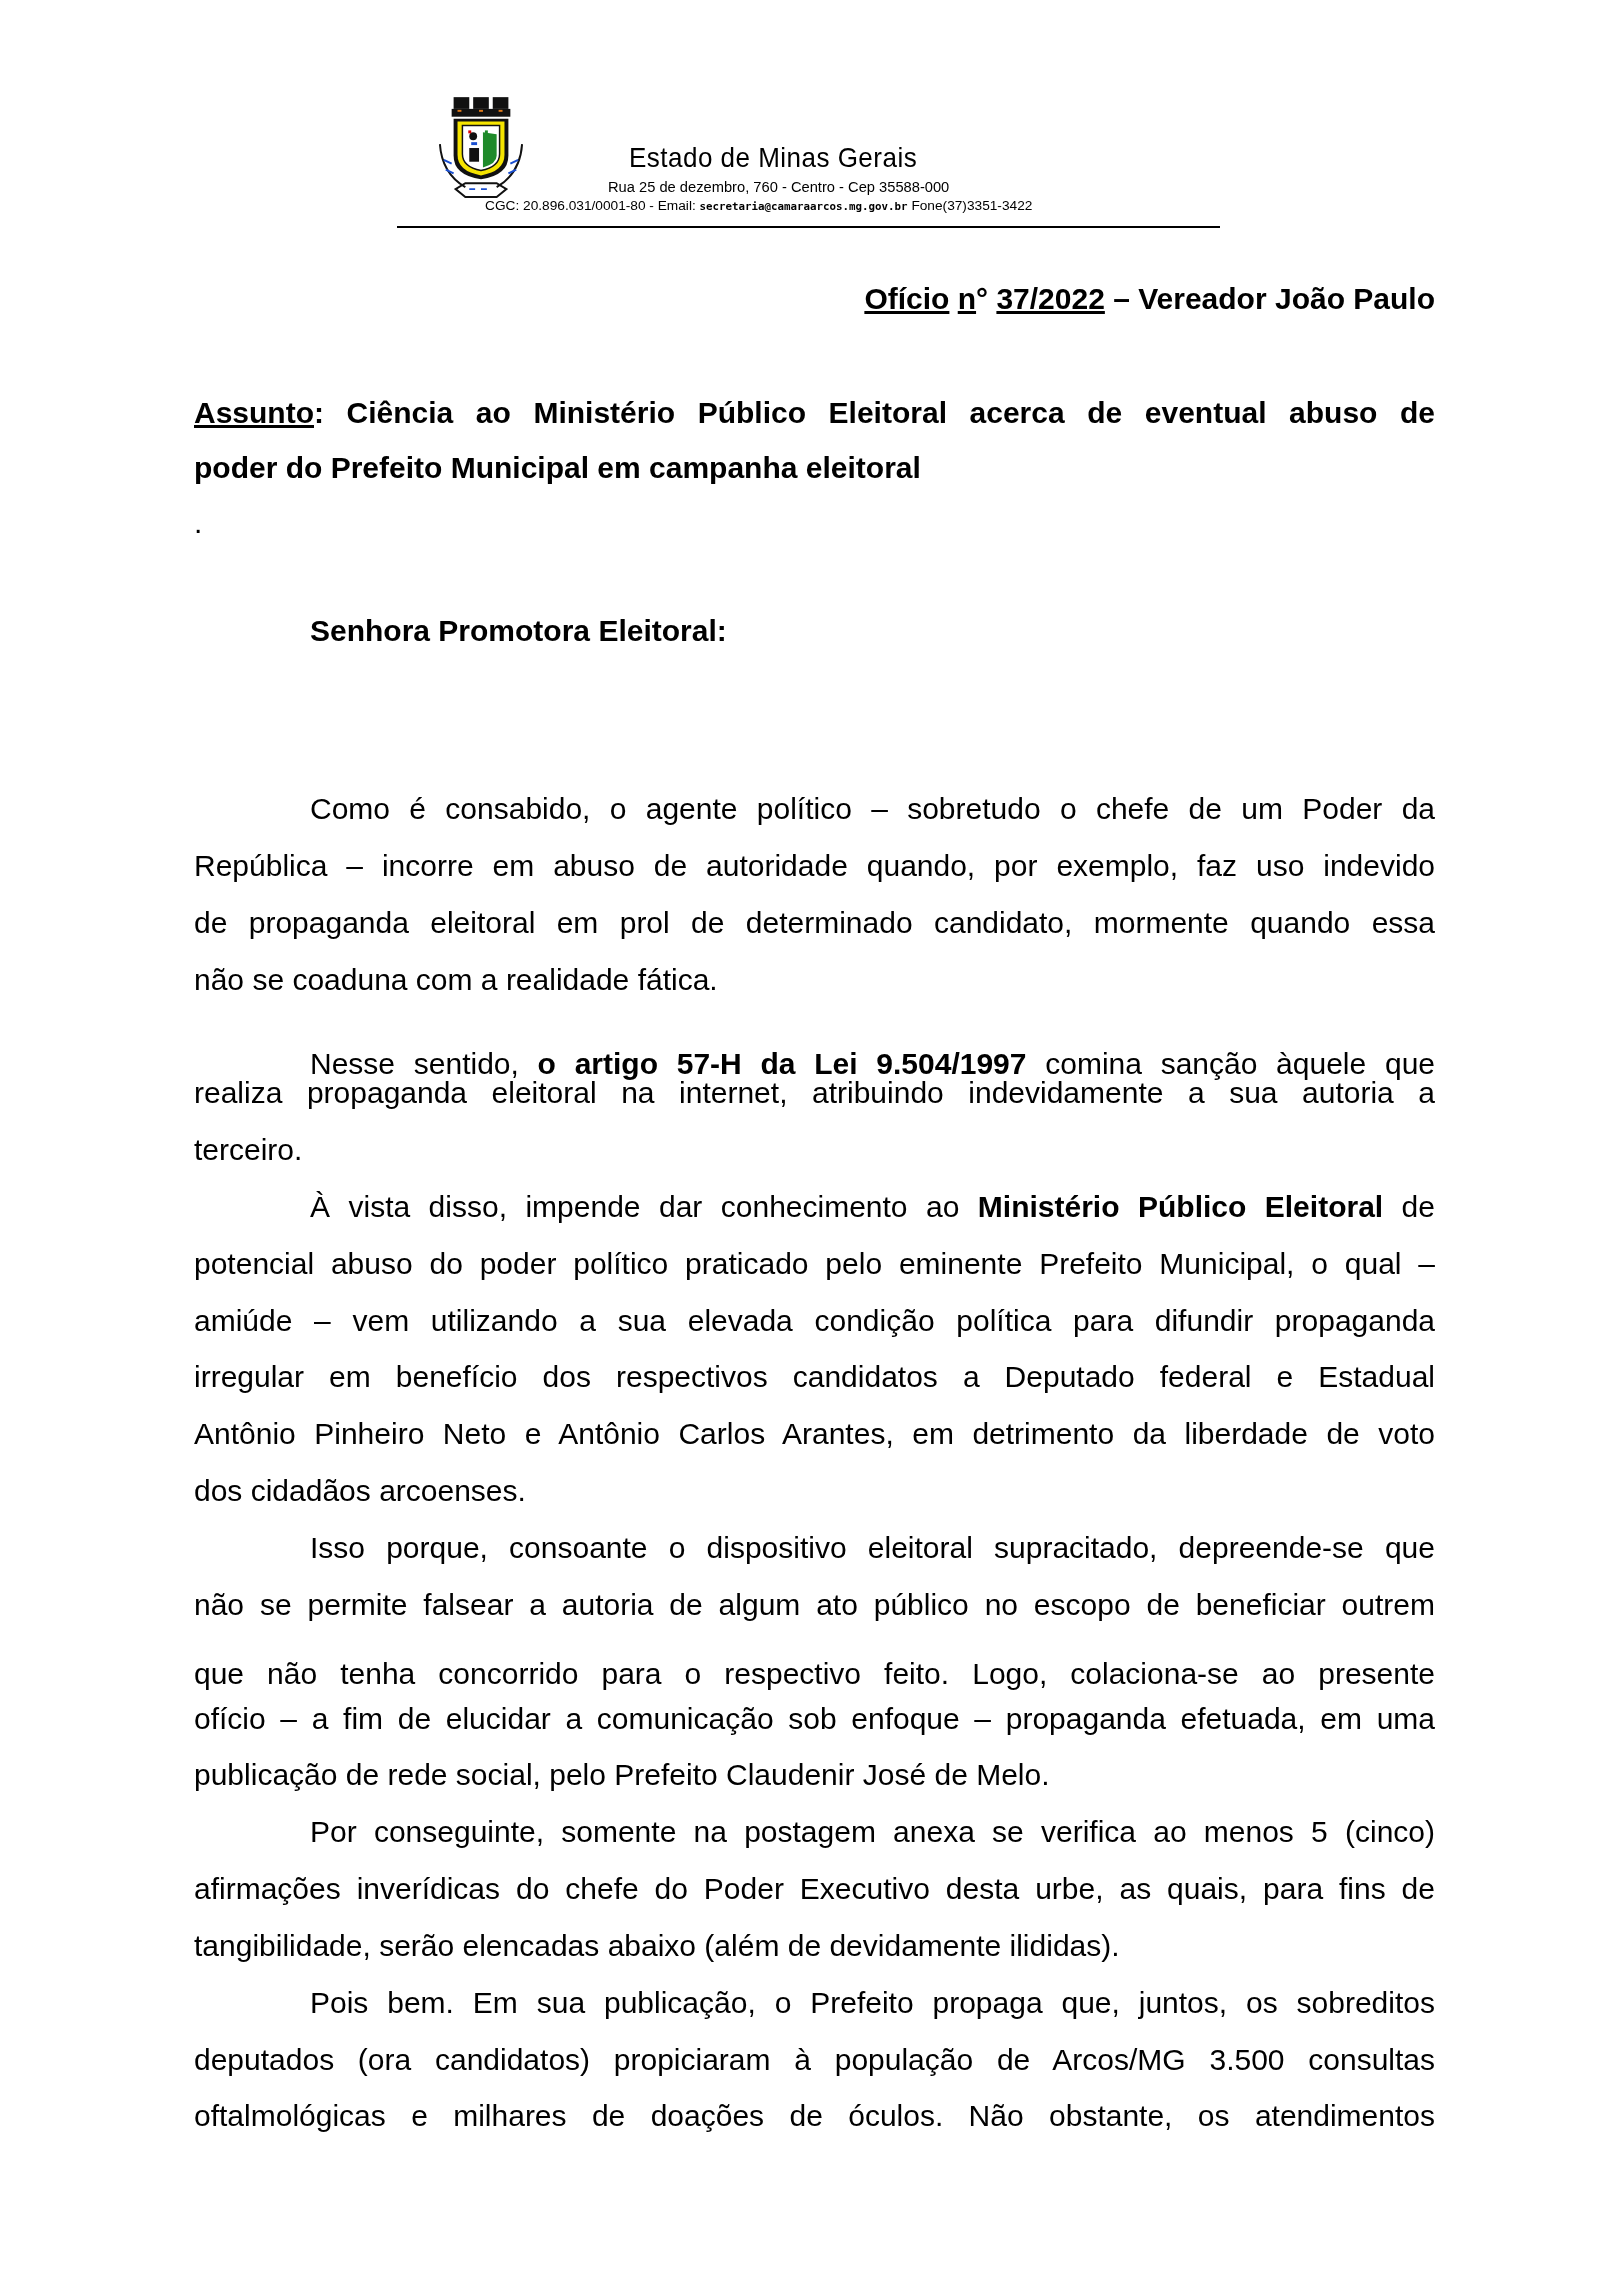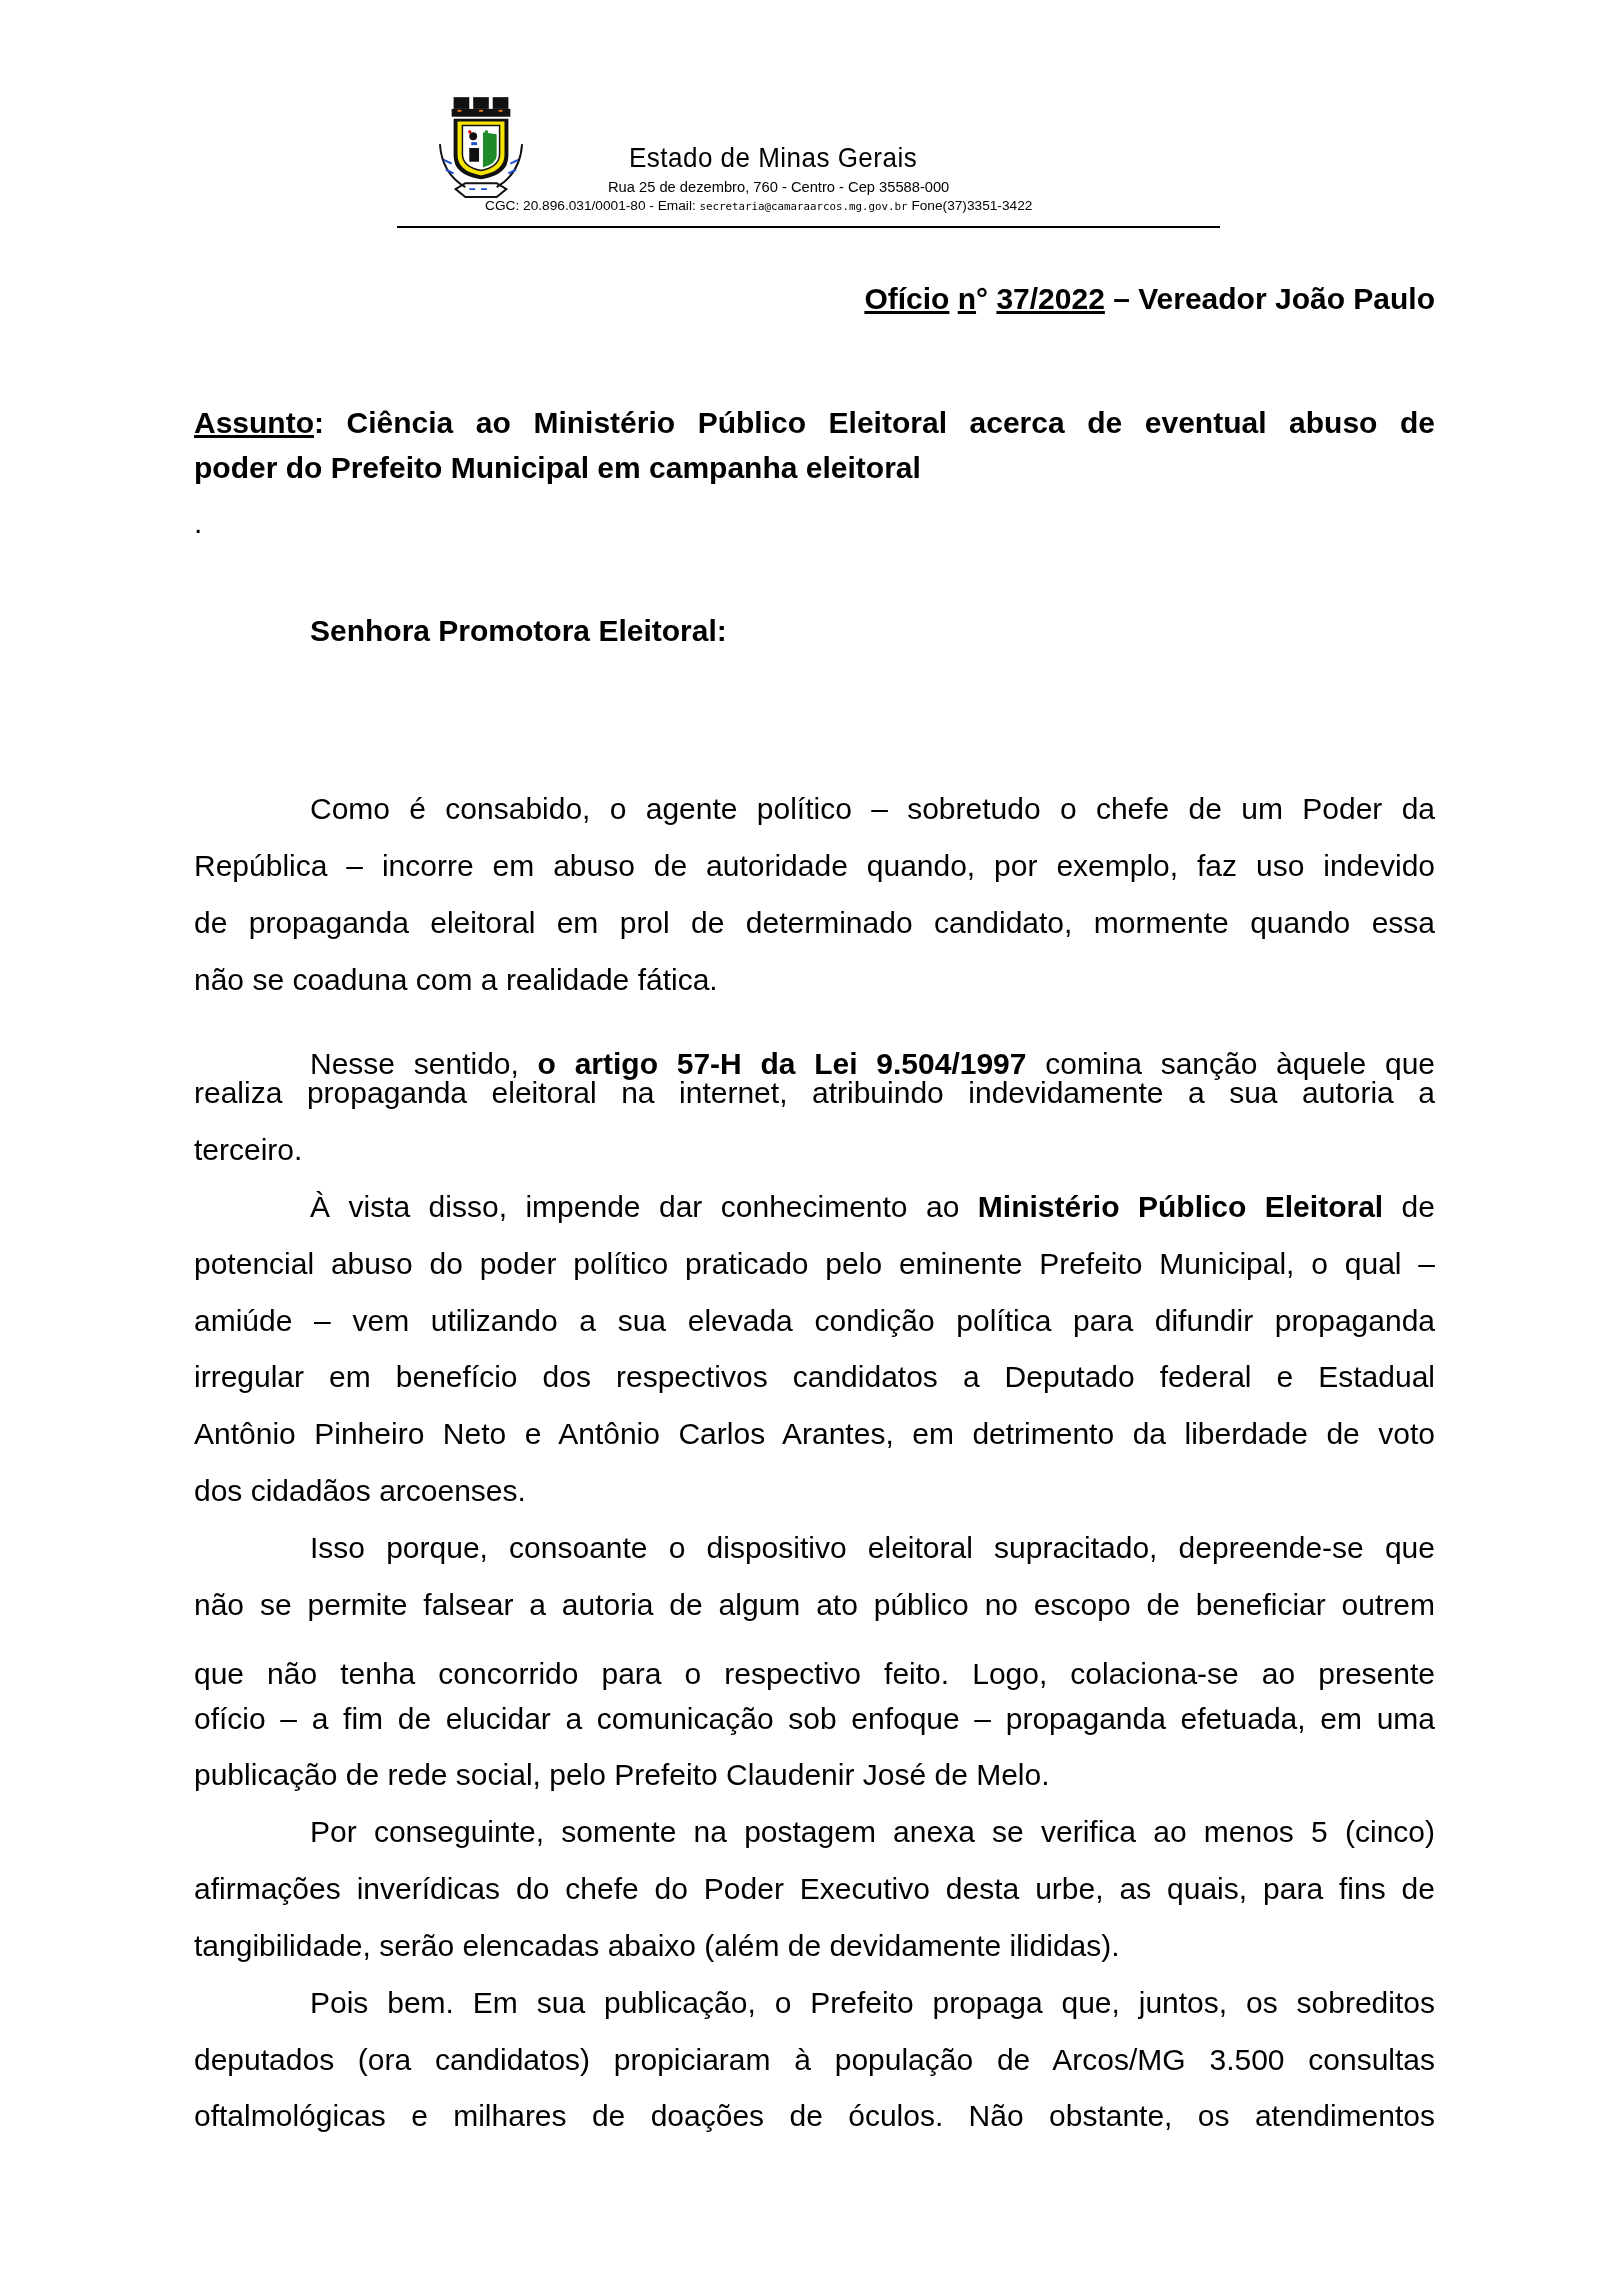--- a/index.html
+++ b/index.html
@@ -3,21 +3,21 @@
   <meta charset="utf-8">
   <style>
     html, body { margin: 0; padding: 0; background: #ffffff; }
     body { width: 1619px; height: 2292px; position: relative; overflow: hidden; color: #000; }
     .letterhead { position: absolute; left: 397px; top: 93px; width: 823px; height: 137px; }
     .crest { position: absolute; left: 39px; top: 2px; width: 90px; height: 108px; }
     .lh-title { position: absolute; left: 142px; top: 2px; font-family: "Liberation Serif", serif; font-weight: bold; font-size: 38px; letter-spacing: -0.5px; white-space: nowrap; }
     .lh-state { position: absolute; left: 232px; top: 49px; font-family: "Liberation Sans", sans-serif; font-size: 27.4px; letter-spacing: 0.5px; white-space: nowrap; transform: scaleX(0.95); transform-origin: left; }
     .lh-address { position: absolute; left: 211px; top: 86px; font-family: "Liberation Sans", sans-serif; font-size: 14.7px; white-space: nowrap; }
     .lh-contact { position: absolute; left: 88px; top: 105px; font-family: "Liberation Sans", sans-serif; font-size: 13.7px; white-space: nowrap; }
-    .lh-contact .email { font-family: "DejaVu Sans Mono", monospace; font-size: 10.8px; font-weight: normal; }
+    .lh-contact .email { font-family: "DejaVu Sans Mono", monospace; font-size: 10.8px; font-weight: bold; }
     .lh-rule { position: absolute; left: 0; top: 133px; width: 823px; height: 2px; background: #000; }
 
     .doc { position: absolute; left: 194px; top: 0; width: 1241px; font-family: "Liberation Sans", sans-serif; font-size: 30px; color: #000; }
     .line { position: absolute; left: 0; width: 1241px; white-space: nowrap; }
     .bold { font-weight: bold; }
     .u { text-decoration: underline; }
     .just { text-align: justify; text-align-last: justify; }
     .indent { padding-left: 116px; box-sizing: border-box; }
   </style>
 </head>
@@ -53,21 +53,21 @@
   </div>
   <div class="lh-rule"></div>
 </div>
 
 <div class="doc">
 
   <div class="line bold" style="top:282px;text-align:right;">
     <span class="u">Ofício</span> <span class="u">n</span><span>°</span> <span class="u">37/2022</span><span> – Vereador João Paulo</span>
   </div>
 
-  <div class="line bold just" style="top:406px;">
+  <div class="line bold just" style="top:396px;">
     <span class="u">Assunto</span><span>: </span><span>Ciência ao Ministério Público Eleitoral acerca de eventual abuso de</span>
   </div>
   <div class="line bold" style="top:451px;">poder do Prefeito Municipal em campanha eleitoral</div>
   <div class="line" style="top:506px;">.</div>
 
   <div class="line bold indent" style="top:614px;">Senhora Promotora Eleitoral:</div>
 
   <div class="line just indent" style="top:792px;">Como é consabido, o agente político – sobretudo o chefe de um Poder da</div>
   <div class="line just" style="top:849px;">República – incorre em abuso de autoridade quando, por exemplo, faz uso indevido</div>
   <div class="line just" style="top:906px;">de propaganda eleitoral em prol de determinado candidato, mormente quando essa</div>

